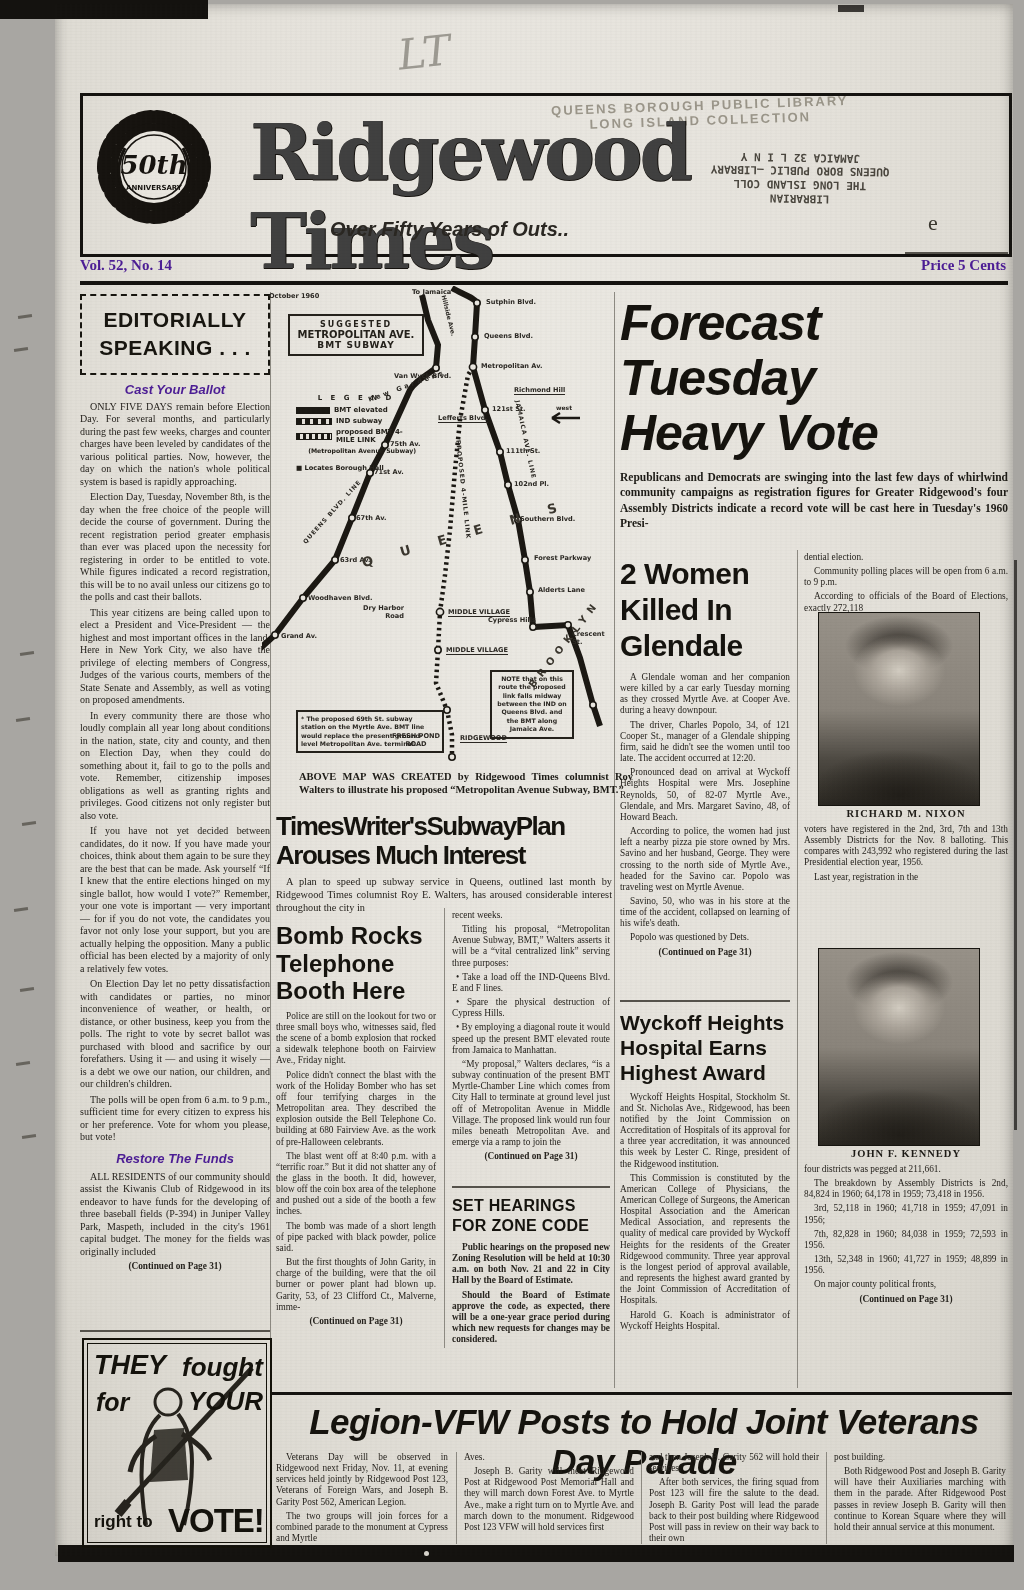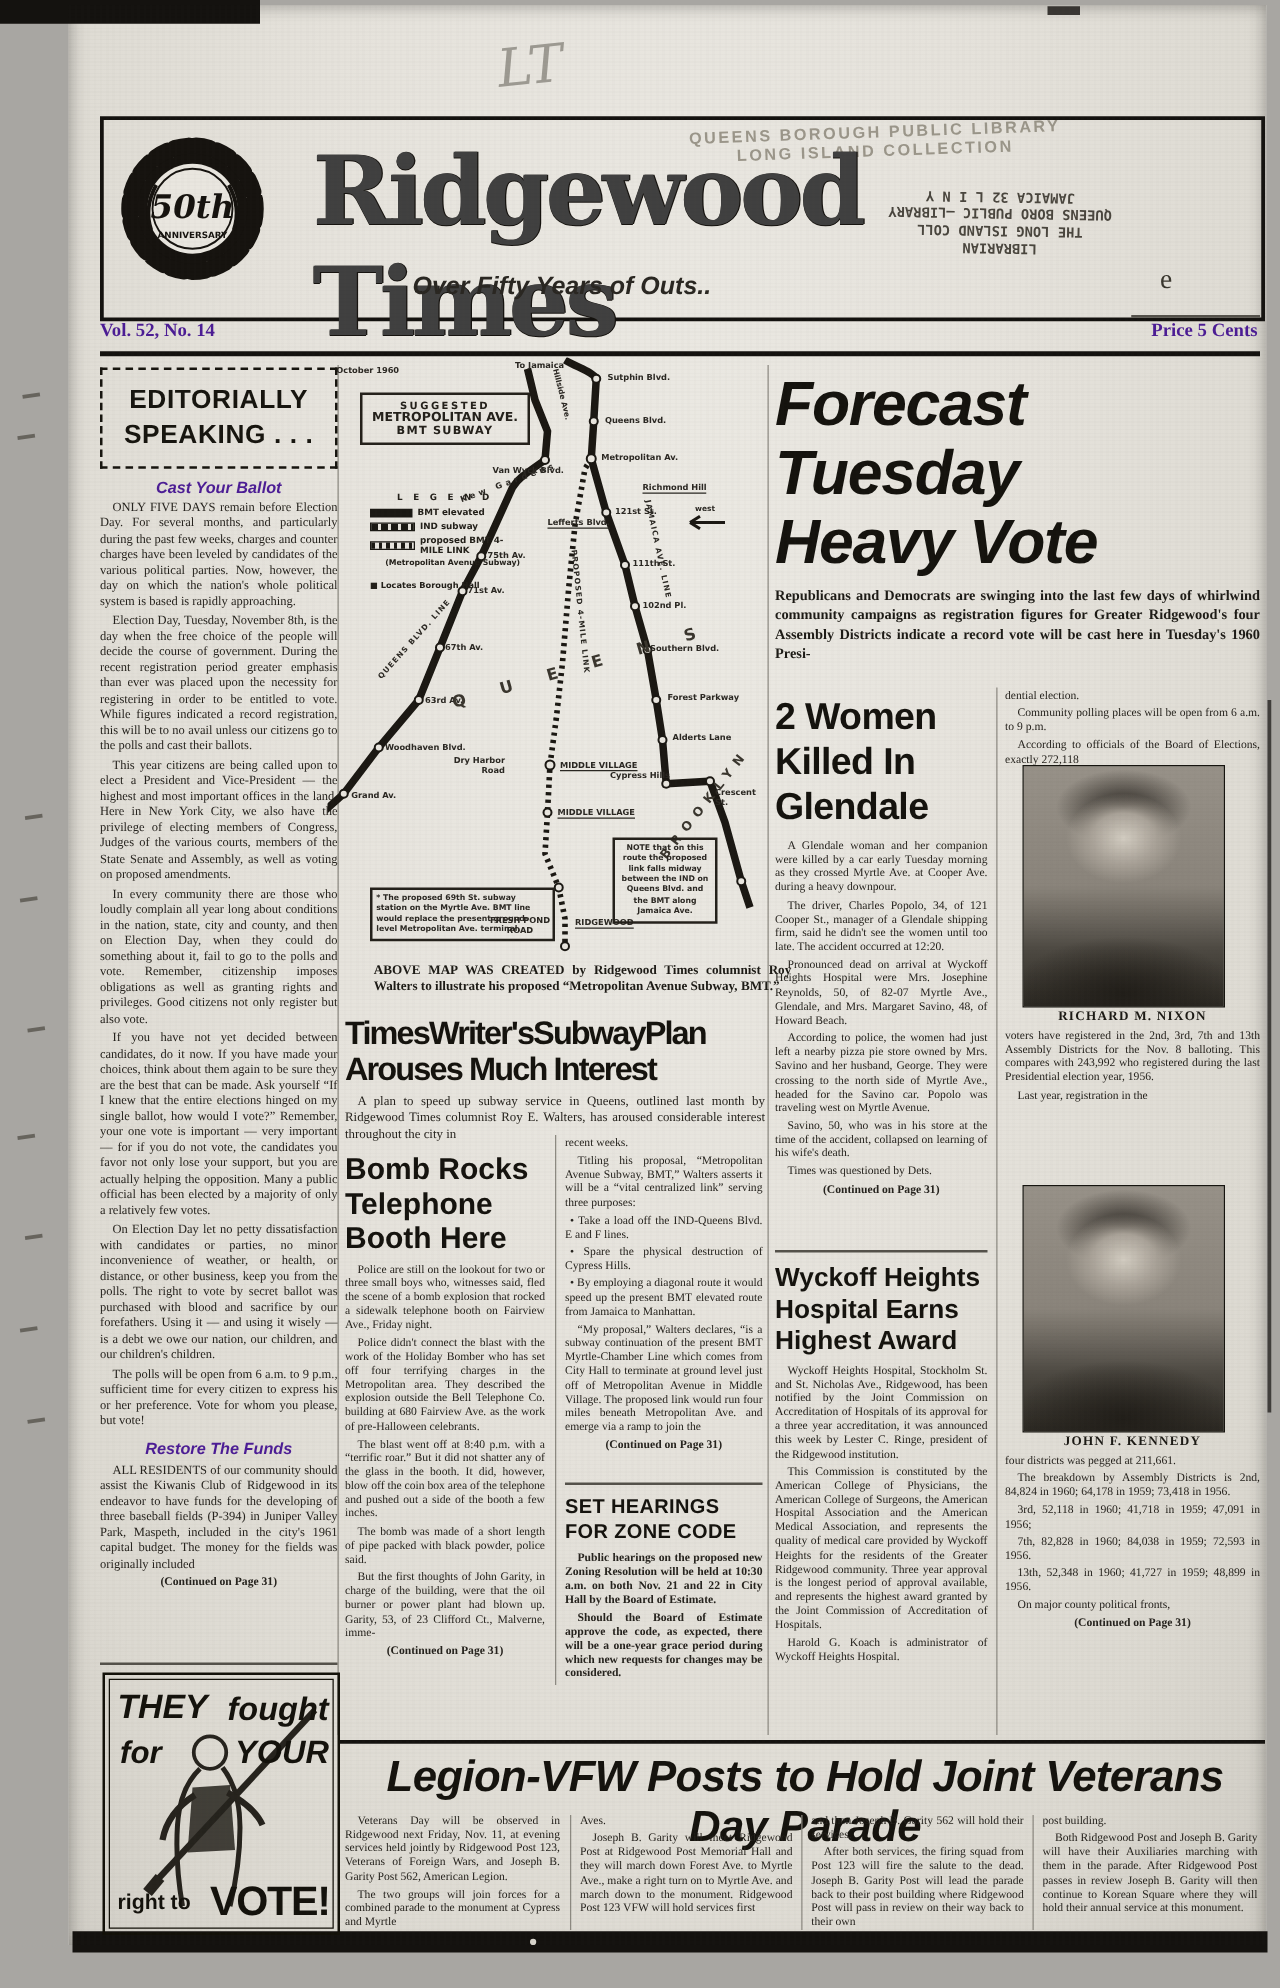--- a/index.html
+++ b/index.html
@@ -314,21 +314,21 @@
     <div>2 Women</div>
     <div>Killed In</div>
     <div>Glendale</div>
   </div>
   <div class="body-col b2" style="margin-top:8px;">
     <div class="para">A Glendale woman and her companion were killed by a car early Tuesday morning as they crossed Myrtle Ave. at Cooper Ave. during a heavy downpour.</div>
     <div class="para">The driver, Charles Popolo, 34, of 121 Cooper St., manager of a Glendale shipping firm, said he didn't see the women until too late. The accident occurred at 12:20.</div>
     <div class="para">Pronounced dead on arrival at Wyckoff Heights Hospital were Mrs. Josephine Reynolds, 50, of 82-07 Myrtle Ave., Glendale, and Mrs. Margaret Savino, 48, of Howard Beach.</div>
     <div class="para">According to police, the women had just left a nearby pizza pie store owned by Mrs. Savino and her husband, George. They were crossing to the north side of Myrtle Ave., headed for the Savino car. Popolo was traveling west on Myrtle Avenue.</div>
     <div class="para">Savino, 50, who was in his store at the time of the accident, collapsed on learning of his wife's death.</div>
-    <div class="para">Times was questioned by Dets.</div>
+    <div class="para">Popolo was questioned by Dets.</div>
     <div class="cont">(Continued on Page 31)</div>
   </div>
 </div>
 <div class="abs rule-thin" style="left:620px;top:1000px;width:170px;height:2px;"></div>
 <div class="abs" style="left:620px;top:1010px;width:170px;">
   <div class="hl hl-wyckoff">
     <div>Wyckoff Heights</div>
     <div>Hospital Earns</div>
     <div>Highest Award</div>
   </div>

